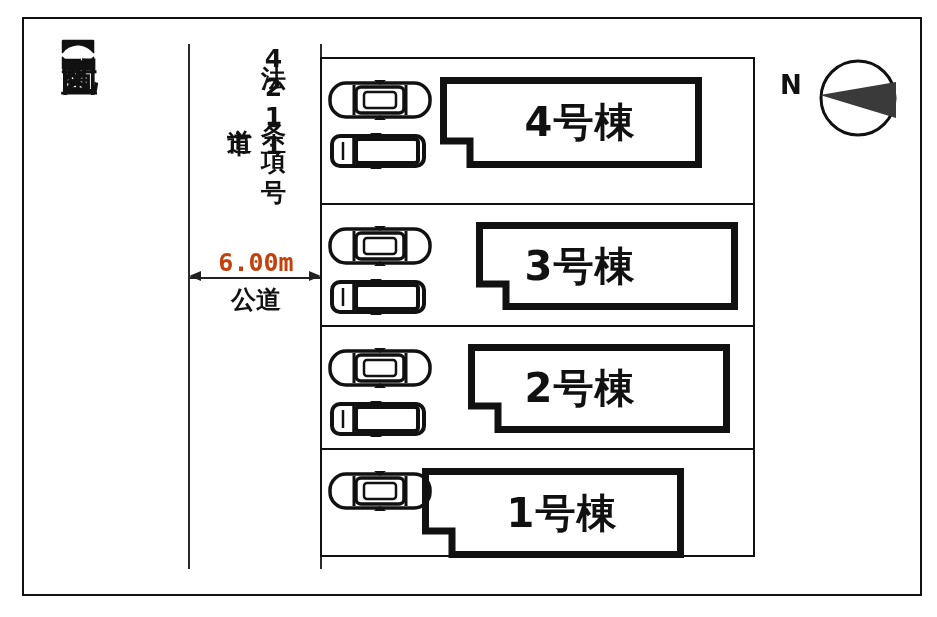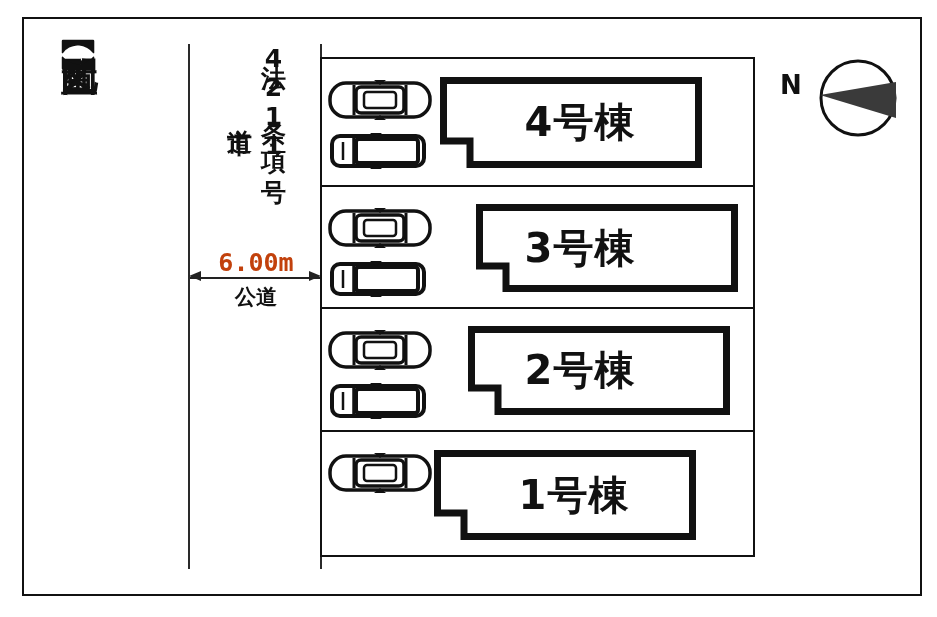--- a/index.html
+++ b/index.html
@@ -45,21 +45,21 @@
       border-top:5px solid transparent;border-bottom:5px solid transparent;
       border-right:12px solid #222;}
   .dim-arrow.right{left:309px;
       border-top:5px solid transparent;border-bottom:5px solid transparent;
       border-left:12px solid #222;}
   .dim-label{position:absolute;left:196px;top:248px;width:120px;text-align:center;
              font-family:"DejaVu Sans Mono","Liberation Mono",monospace;
              font-size:25px;font-weight:700;color:#c2410c;letter-spacing:0px;}
   .road-public{position:absolute;left:196px;top:283px;width:120px;text-align:center;
                font-family:"DejaVu Sans",sans-serif;
-               font-size:21px;font-weight:700;color:#111;}
+               font-size:25px;font-weight:700;color:#111;}
 
   
   .parcel-block{position:absolute;left:320px;top:57px;width:435px;height:500px;
                 border:2px solid #111;box-sizing:border-box;}
   .parcel-row{position:relative;box-sizing:border-box;width:100%;
               border-bottom:2px solid #111;}
   .parcel-row:last-child{border-bottom:none;}
 
   
   .building{position:absolute;box-sizing:border-box;}
@@ -95,21 +95,21 @@
   <div class="road-law">法42条1項1号</div>
   <div class="road-city">市道</div>
 
   <div class="dim-line"></div>
   <div class="dim-arrow left"></div>
   <div class="dim-arrow right"></div>
   <div class="dim-label">6.00m</div>
   <div class="road-public">公道</div>
 
   <div class="parcel-block" id="parcel-block">
-      <div class="parcel-row" style="height: 128px;">
+      <div class="parcel-row" style="height: 146px;">
         <div class="car" style="left: 6px; top: 18px;">
           <svg width="104" height="46" viewBox="0 0 104 46">
             <rect x="2" y="6" width="100" height="34" rx="16" ry="16" fill="#fff" stroke="#111" stroke-width="3.5"></rect>
             <rect x="28" y="10" width="48" height="26" rx="5" ry="5" fill="#fff" stroke="#111" stroke-width="3.5"></rect>
             <line x1="26" y1="8" x2="26" y2="38" stroke="#111" stroke-width="3"></line>
             <line x1="78" y1="8" x2="78" y2="38" stroke="#111" stroke-width="3"></line>
             <rect x="36" y="15" width="32" height="16" rx="3" ry="3" fill="#fff" stroke="#111" stroke-width="2.5"></rect>
             <path d="M46 3 L58 3 L52 8 Z" fill="#111"></path>
             <path d="M46 43 L58 43 L52 38 Z" fill="#111"></path>
           </svg>
@@ -194,21 +194,21 @@
           <svg width="104" height="46" viewBox="0 0 104 46">
             <rect x="2" y="6" width="100" height="34" rx="16" ry="16" fill="#fff" stroke="#111" stroke-width="3.5"></rect>
             <rect x="28" y="10" width="48" height="26" rx="5" ry="5" fill="#fff" stroke="#111" stroke-width="3.5"></rect>
             <line x1="26" y1="8" x2="26" y2="38" stroke="#111" stroke-width="3"></line>
             <line x1="78" y1="8" x2="78" y2="38" stroke="#111" stroke-width="3"></line>
             <rect x="36" y="15" width="32" height="16" rx="3" ry="3" fill="#fff" stroke="#111" stroke-width="2.5"></rect>
             <path d="M46 3 L58 3 L52 8 Z" fill="#111"></path>
             <path d="M46 43 L58 43 L52 38 Z" fill="#111"></path>
           </svg>
         </div>
-        <div class="building" style="left: 112px; top: 18px; width: 262px; height: 90px;">
+        <div class="building" style="left: 100px; top: 18px; width: 262px; height: 90px;">
           <svg width="262" height="90" viewBox="0 0 262 90">
             <path d="M 3.5 3.5 L 258.5 3.5 L 258.5 86.5 L 30 86.5 L 30 63 L 3.5 63 Z" fill="none" stroke="#111" stroke-width="7" stroke-linejoin="miter"></path>
           </svg>
           <div class="bldg-label">1号棟</div>
         </div>
       </div>
     </div>
 
   <div class="compass-n">N</div>
   <div class="compass">

